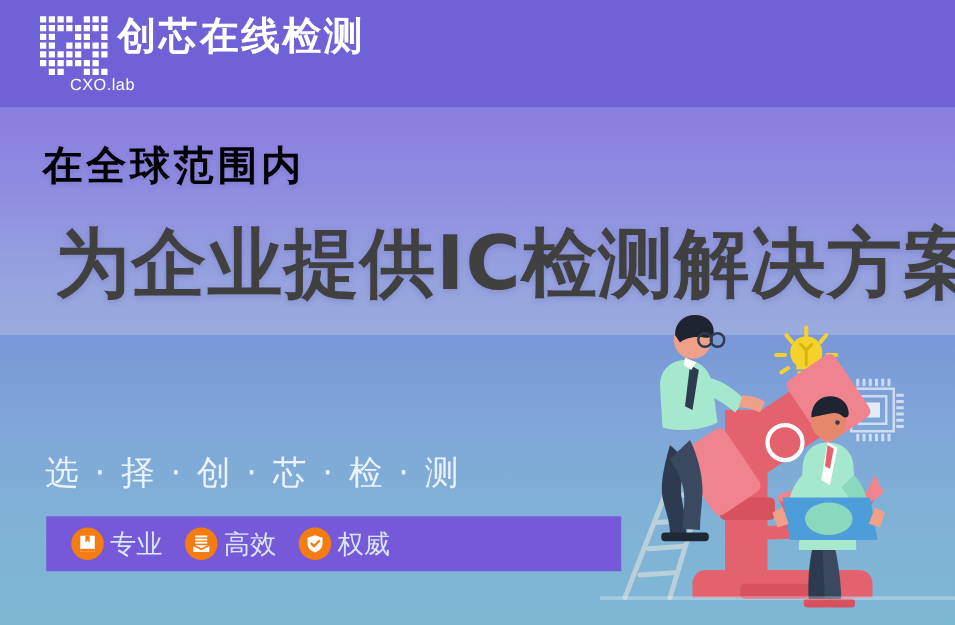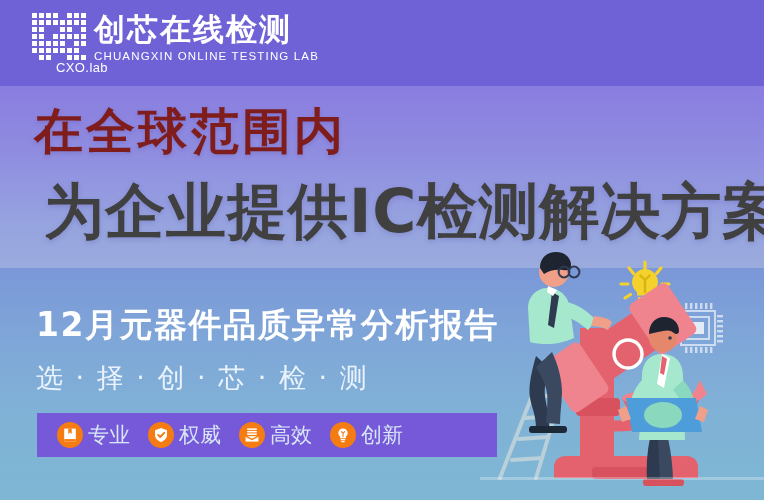--- a/index.html
+++ b/index.html
@@ -33,22 +33,22 @@
   .logo-cn{
     color:#fff;font-size:31px;font-weight:bold;letter-spacing:2px;
     line-height:34px;font-family:"DejaVu Sans",sans-serif;
   }
   .logo-en{
     color:#fff;font-size:11.5px;letter-spacing:1.15px;margin-top:4px;
     font-family:"Liberation Sans",sans-serif;
   }
   
   .headline1{
-    position:absolute;left:34px;top:104px;color:#7f1d1d;
-    font-size:49px;font-weight:bold;letter-spacing:3px;line-height:56px;
+    position:absolute;left:34px;top:104px;color:#000000;
+    font-size:32px;font-weight:bold;letter-spacing:3px;line-height:56px;
     font-family:"DejaVu Sans",sans-serif;
     text-shadow:0 2px 4px rgba(60,50,140,.18);
   }
   .headline2{
     position:absolute;left:44px;top:180px;color:#404040;
     font-size:60px;font-weight:bold;letter-spacing:1px;line-height:62px;
     font-family:"DejaVu Sans",sans-serif;
     text-shadow:0 2px 5px rgba(60,50,140,.20);
     white-space:nowrap;
   }
@@ -156,80 +156,67 @@
               <rect x="16" y="43" width="5" height="5"></rect>
             <rect x="37" y="43" width="5" height="5"></rect>
               <rect x="44" y="43" width="5" height="5"></rect>
             <rect x="51" y="43" width="5" height="5"></rect>
           </g>
         </svg>
       </div>
       <div class="cxo-lab">CXO.lab</div>
       <div class="logo-text">
         <div class="logo-cn">创芯在线检测</div>
-        <div class="logo-en">CHUANGXIN ONLINE TESTING LAB</div>
       </div>
     </div>
   </div>
 
   <div class="headline1">在全球范围内</div>
   <div class="headline2">为企业提供IC检测解决方案</div>
 
-  <div class="subtitle">12月元器件品质异常分析报告</div>
   <div class="slogan">选 · 择 · 创 · 芯 · 检 · 测</div>
 
   <div class="badge-bar">
 
     <div class="badge">
       <span class="badge-icon">
         <svg width="16" height="16" viewBox="0 0 16 16" aria-hidden="true">
           <path d="M2.2 1.6h11.6v12.8H2.2z" fill="#fff"></path>
           <path d="M6.3 1.6h3.4v5.3L8 5.5 6.3 6.9z" fill="#f57c12"></path>
           <rect x="2.2" y="12.1" width="11.6" height="2.3" fill="#f57c12"></rect>
         </svg>
       </span>
       <span class="badge-label">专业</span>
-    </div>
-
-    <div class="badge">
-      <span class="badge-icon">
-        <svg width="16" height="16" viewBox="0 0 16 16" aria-hidden="true">
-          <path d="M8 1.1 14 3.2v4.6c0 3.5-2.5 6.1-6 7.1-3.5-1-6-3.6-6-7.1V3.2z" fill="#fff"></path>
-          <path d="M5.1 7.9 7.2 10l4-4.2" fill="none" stroke="#f57c12" stroke-width="1.9" stroke-linecap="round" stroke-linejoin="round"></path>
-        </svg>
-      </span>
-      <span class="badge-label">权威</span>
     </div>
 
     <div class="badge">
       <span class="badge-icon">
         <svg width="16" height="16" viewBox="0 0 16 16" aria-hidden="true">
           <g fill="#fff">
             <rect x="3.2" y="1.4" width="9.6" height="1.5"></rect>
             <rect x="3.2" y="3.9" width="9.6" height="1.5"></rect>
             <rect x="3.2" y="6.4" width="9.6" height="1.5"></rect>
             <path d="M1.6 9.2h12.8v5.4H1.6z"></path>
           </g>
           <path d="M1.6 9.2 8 12.4l6.4-3.2" fill="none" stroke="#f57c12" stroke-width="1.3"></path>
         </svg>
       </span>
       <span class="badge-label">高效</span>
     </div>
 
     <div class="badge">
       <span class="badge-icon">
         <svg width="16" height="16" viewBox="0 0 16 16" aria-hidden="true">
-          <path d="M8 1.4a4.6 4.6 0 0 1 2.9 8.2v1.6H5.1V9.6A4.6 4.6 0 0 1 8 1.4z" fill="#fff"></path>
-          <rect x="5.7" y="12" width="4.6" height="1.3" fill="#fff"></rect>
-          <rect x="6.4" y="14" width="3.2" height="1.2" fill="#fff"></rect>
-          <path d="M8 9.6V6.4M8 6.4 6.4 4.6M8 6.4l1.6-1.8" fill="none" stroke="#f57c12" stroke-width="1.1" stroke-linecap="round"></path>
+          <path d="M8 1.1 14 3.2v4.6c0 3.5-2.5 6.1-6 7.1-3.5-1-6-3.6-6-7.1V3.2z" fill="#fff"></path>
+          <path d="M5.1 7.9 7.2 10l4-4.2" fill="none" stroke="#f57c12" stroke-width="1.9" stroke-linecap="round" stroke-linejoin="round"></path>
         </svg>
       </span>
-      <span class="badge-label">创新</span>
+      <span class="badge-label">权威</span>
     </div>
+
 
   </div>
 
   <div class="bulb-icon">
     <svg width="62" height="62" viewBox="0 0 62 62" aria-hidden="true">
       <g stroke="#f5d22b" stroke-width="3.2" stroke-linecap="round">
         <path d="M31 4v7"></path>
           <path d="M15 10l4.5 5.5"></path>
           <path d="M47 10l-4.5 5.5"></path>
         <path d="M7 26h7"></path>

